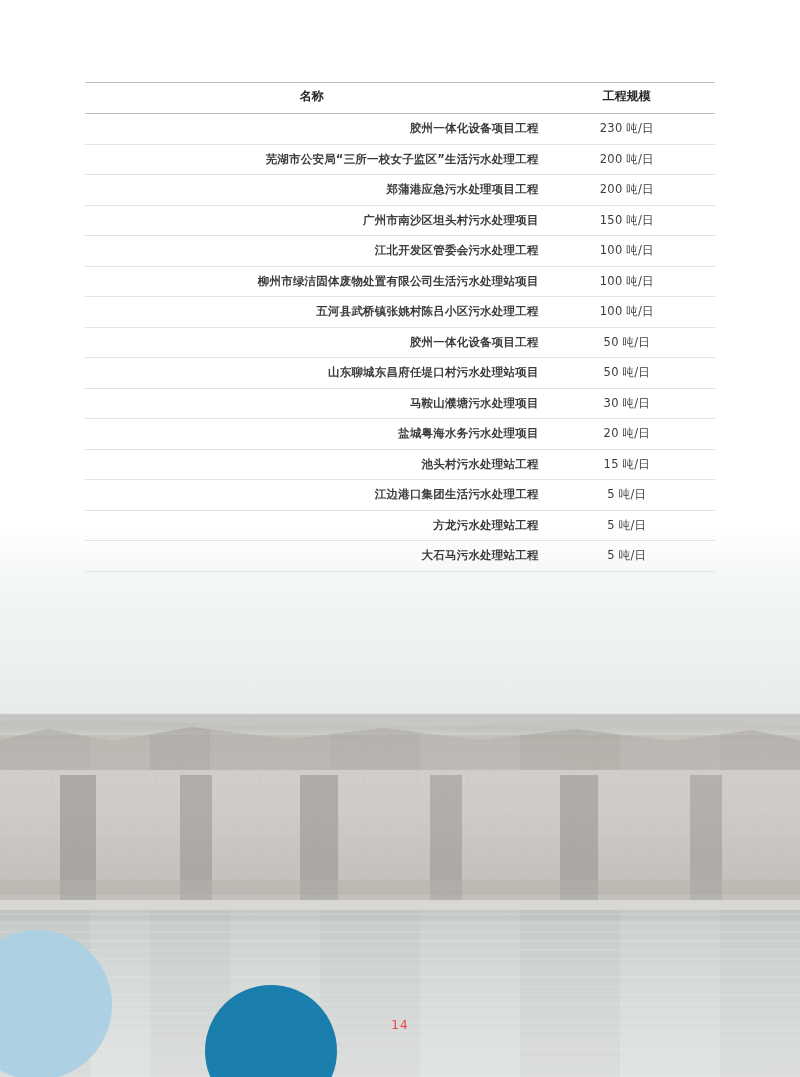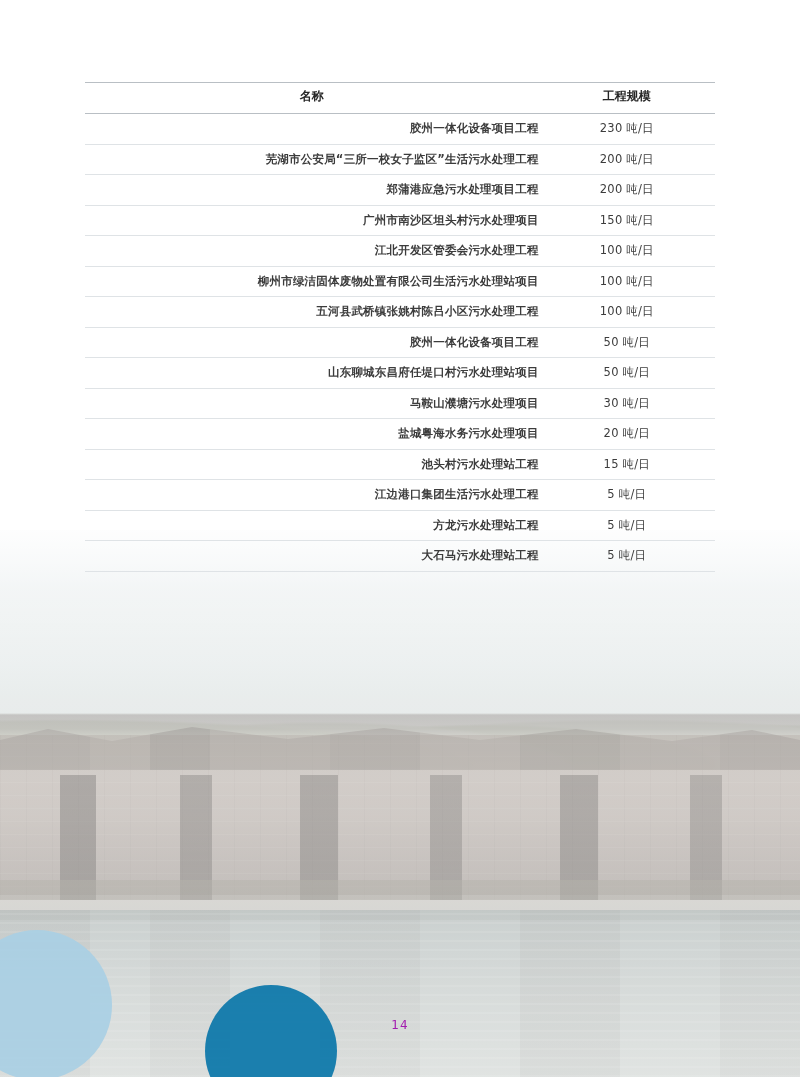--- a/index.html
+++ b/index.html
@@ -182,21 +182,21 @@
     text-align: center;
     white-space: nowrap;
   }
   .page-number {
     position: absolute;
     left: 0;
     top: 1018px;
     width: 800px;
     text-align: center;
     font-size: 12px;
-    color: #a21caf;
+    color: #ef4444;
     letter-spacing: 1px;
   }
 </style>
 </head>
 <body>
 
 <div class="photo">
   <div class="sky"></div>
   <div class="treeline"></div>
   <div class="village"></div>

